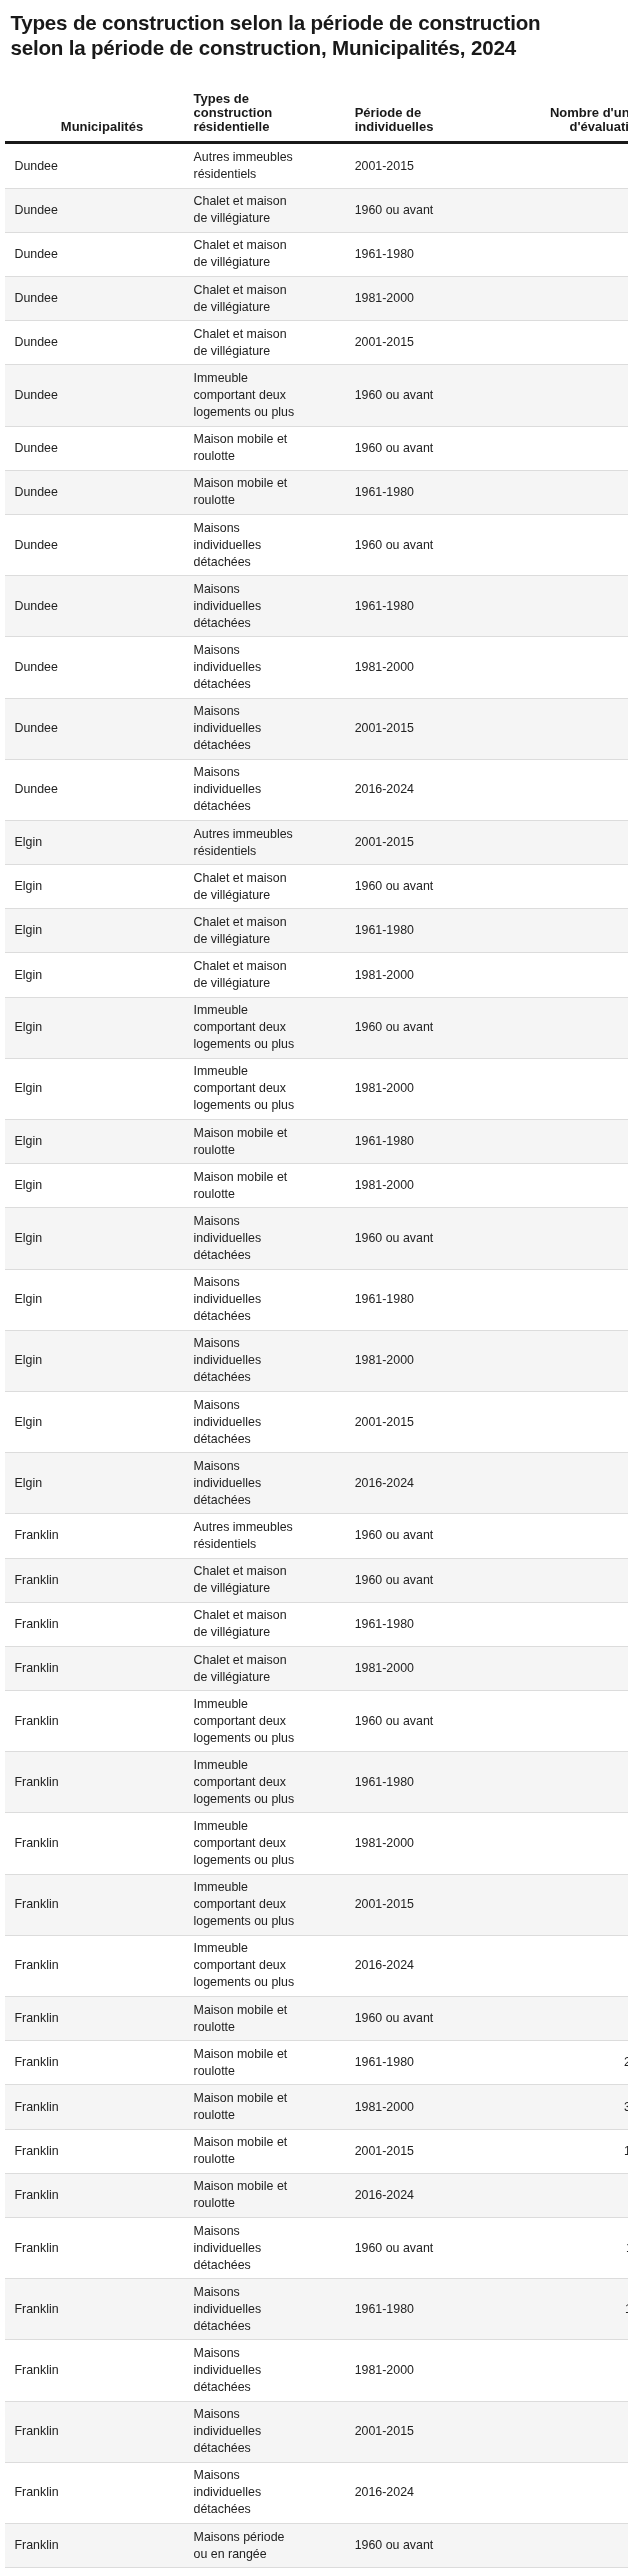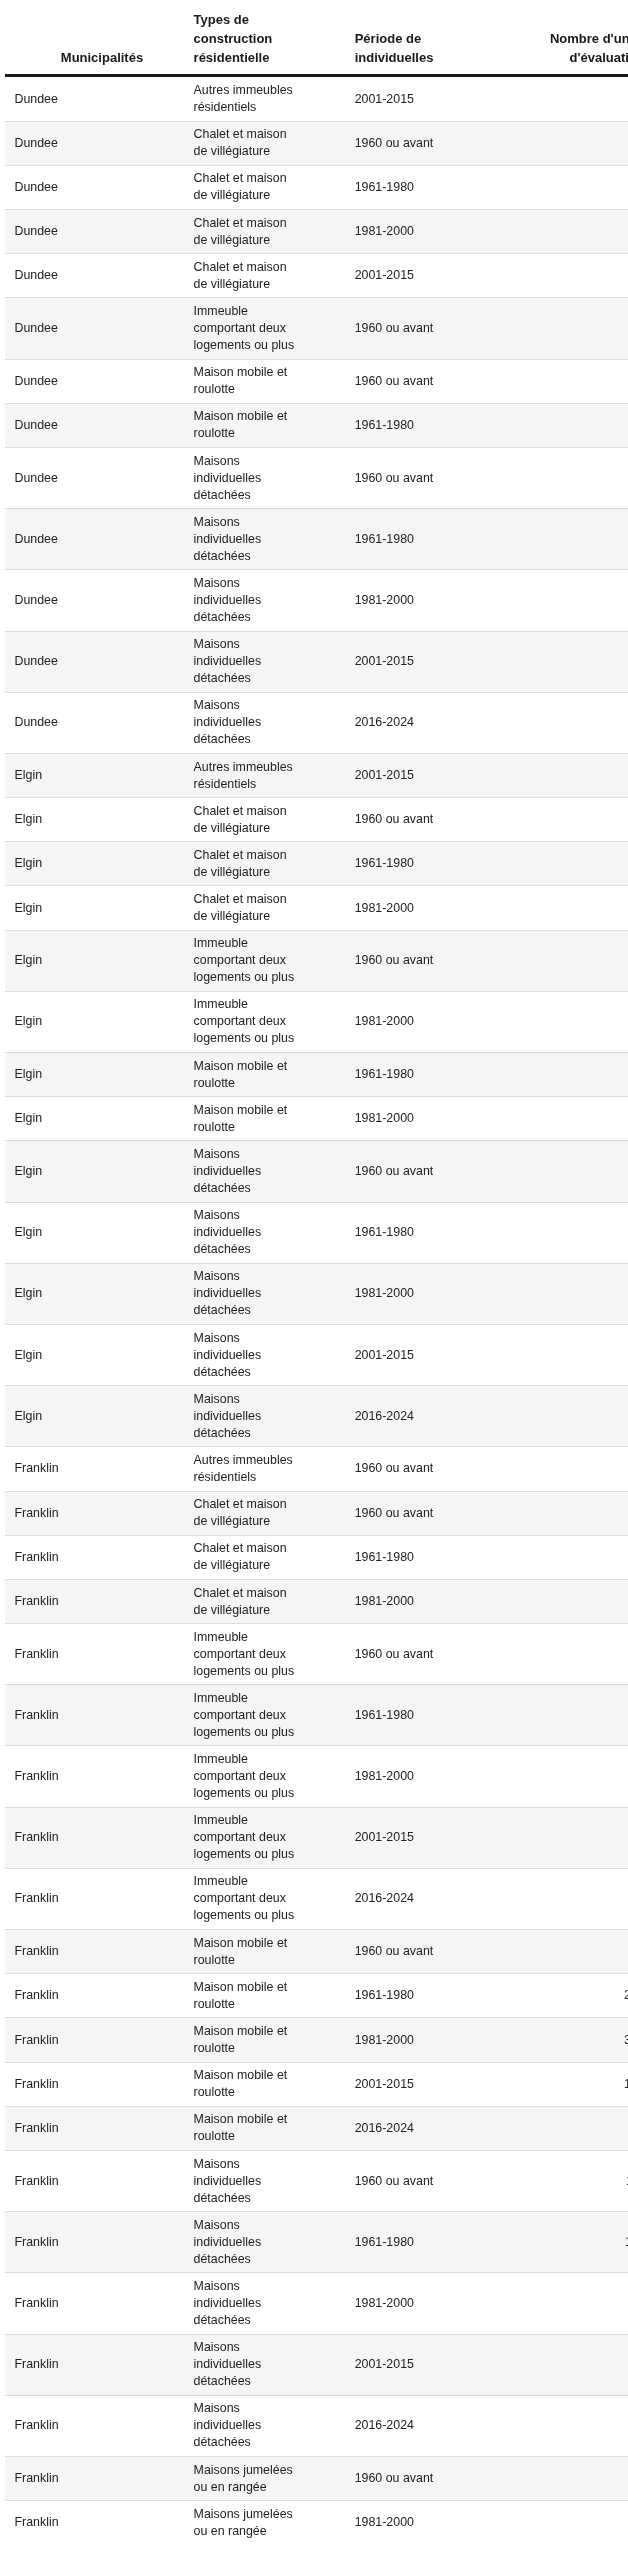--- a/index.html
+++ b/index.html
@@ -28,21 +28,21 @@
   }
   table.data-table {
     width: 618px;
     border-collapse: collapse;
     table-layout: fixed;
   }
   thead th {
     vertical-align: bottom;
     text-align: left;
     font-size: 13px;
-    line-height: 19px;
+    line-height: 14px;
     font-weight: 700;
     color: #191919;
     padding: 0 0 7.2px 4.1px;
     border-bottom: 3.1px solid #191919;
     white-space: pre-line;
   }
   th.col-municipality { width: 175px; padding-left: 9.3px; text-align: center; }
   th.col-type        { width: 157px; }
   th.col-period      { width: 108px; }
   th.col-count       { width: 178px; text-align: right; padding-right: 4.1px; }
@@ -59,20 +59,22 @@
   td.cell-municipality { padding-left: 9.3px; }
   td.cell-construction-type { white-space: pre-line; padding-right: 28px; }
   td.cell-period { padding-right: 5.2px; }
   td.cell-count { text-align: right; padding-right: 4.1px; }
 </style>
 </head>
 <body>
 
 <div class="page">
 
+  <h1 class="chart-title">Types de construction selon la période de construction
+selon la période de construction, Municipalités, 2024</h1>
 
   <table class="data-table">
     <thead>
       <tr>
         <th class="col-municipality">Municipalités</th>
         <th class="col-type">Types de
 construction
 résidentielle</th>
         <th class="col-period">Période de
 individuelles</th>
@@ -414,29 +416,29 @@
         <tr>
           <td class="cell-municipality">Franklin</td>
           <td class="cell-construction-type">Maisons
 individuelles
 détachées</td>
           <td class="cell-period">2016-2024</td>
           <td class="cell-count">21</td>
         </tr>
         <tr>
           <td class="cell-municipality">Franklin</td>
+          <td class="cell-construction-type">Maisons période
+ou en rangée</td>
+          <td class="cell-period">1960 ou avant</td>
+          <td class="cell-count">2</td>
+        </tr>
+        <tr>
+          <td class="cell-municipality">Franklin</td>
           <td class="cell-construction-type">Maisons jumelées
 ou en rangée</td>
-          <td class="cell-period">1960 ou avant</td>
-          <td class="cell-count">2</td>
-        </tr>
-        <tr>
-          <td class="cell-municipality">Franklin</td>
-          <td class="cell-construction-type">Maisons jumelées
-ou en rangée</td>
           <td class="cell-period">1981-2000</td>
           <td class="cell-count">1</td>
         </tr>
       </tbody>
   </table>
 
 </div>
 
 
 </body></html>

